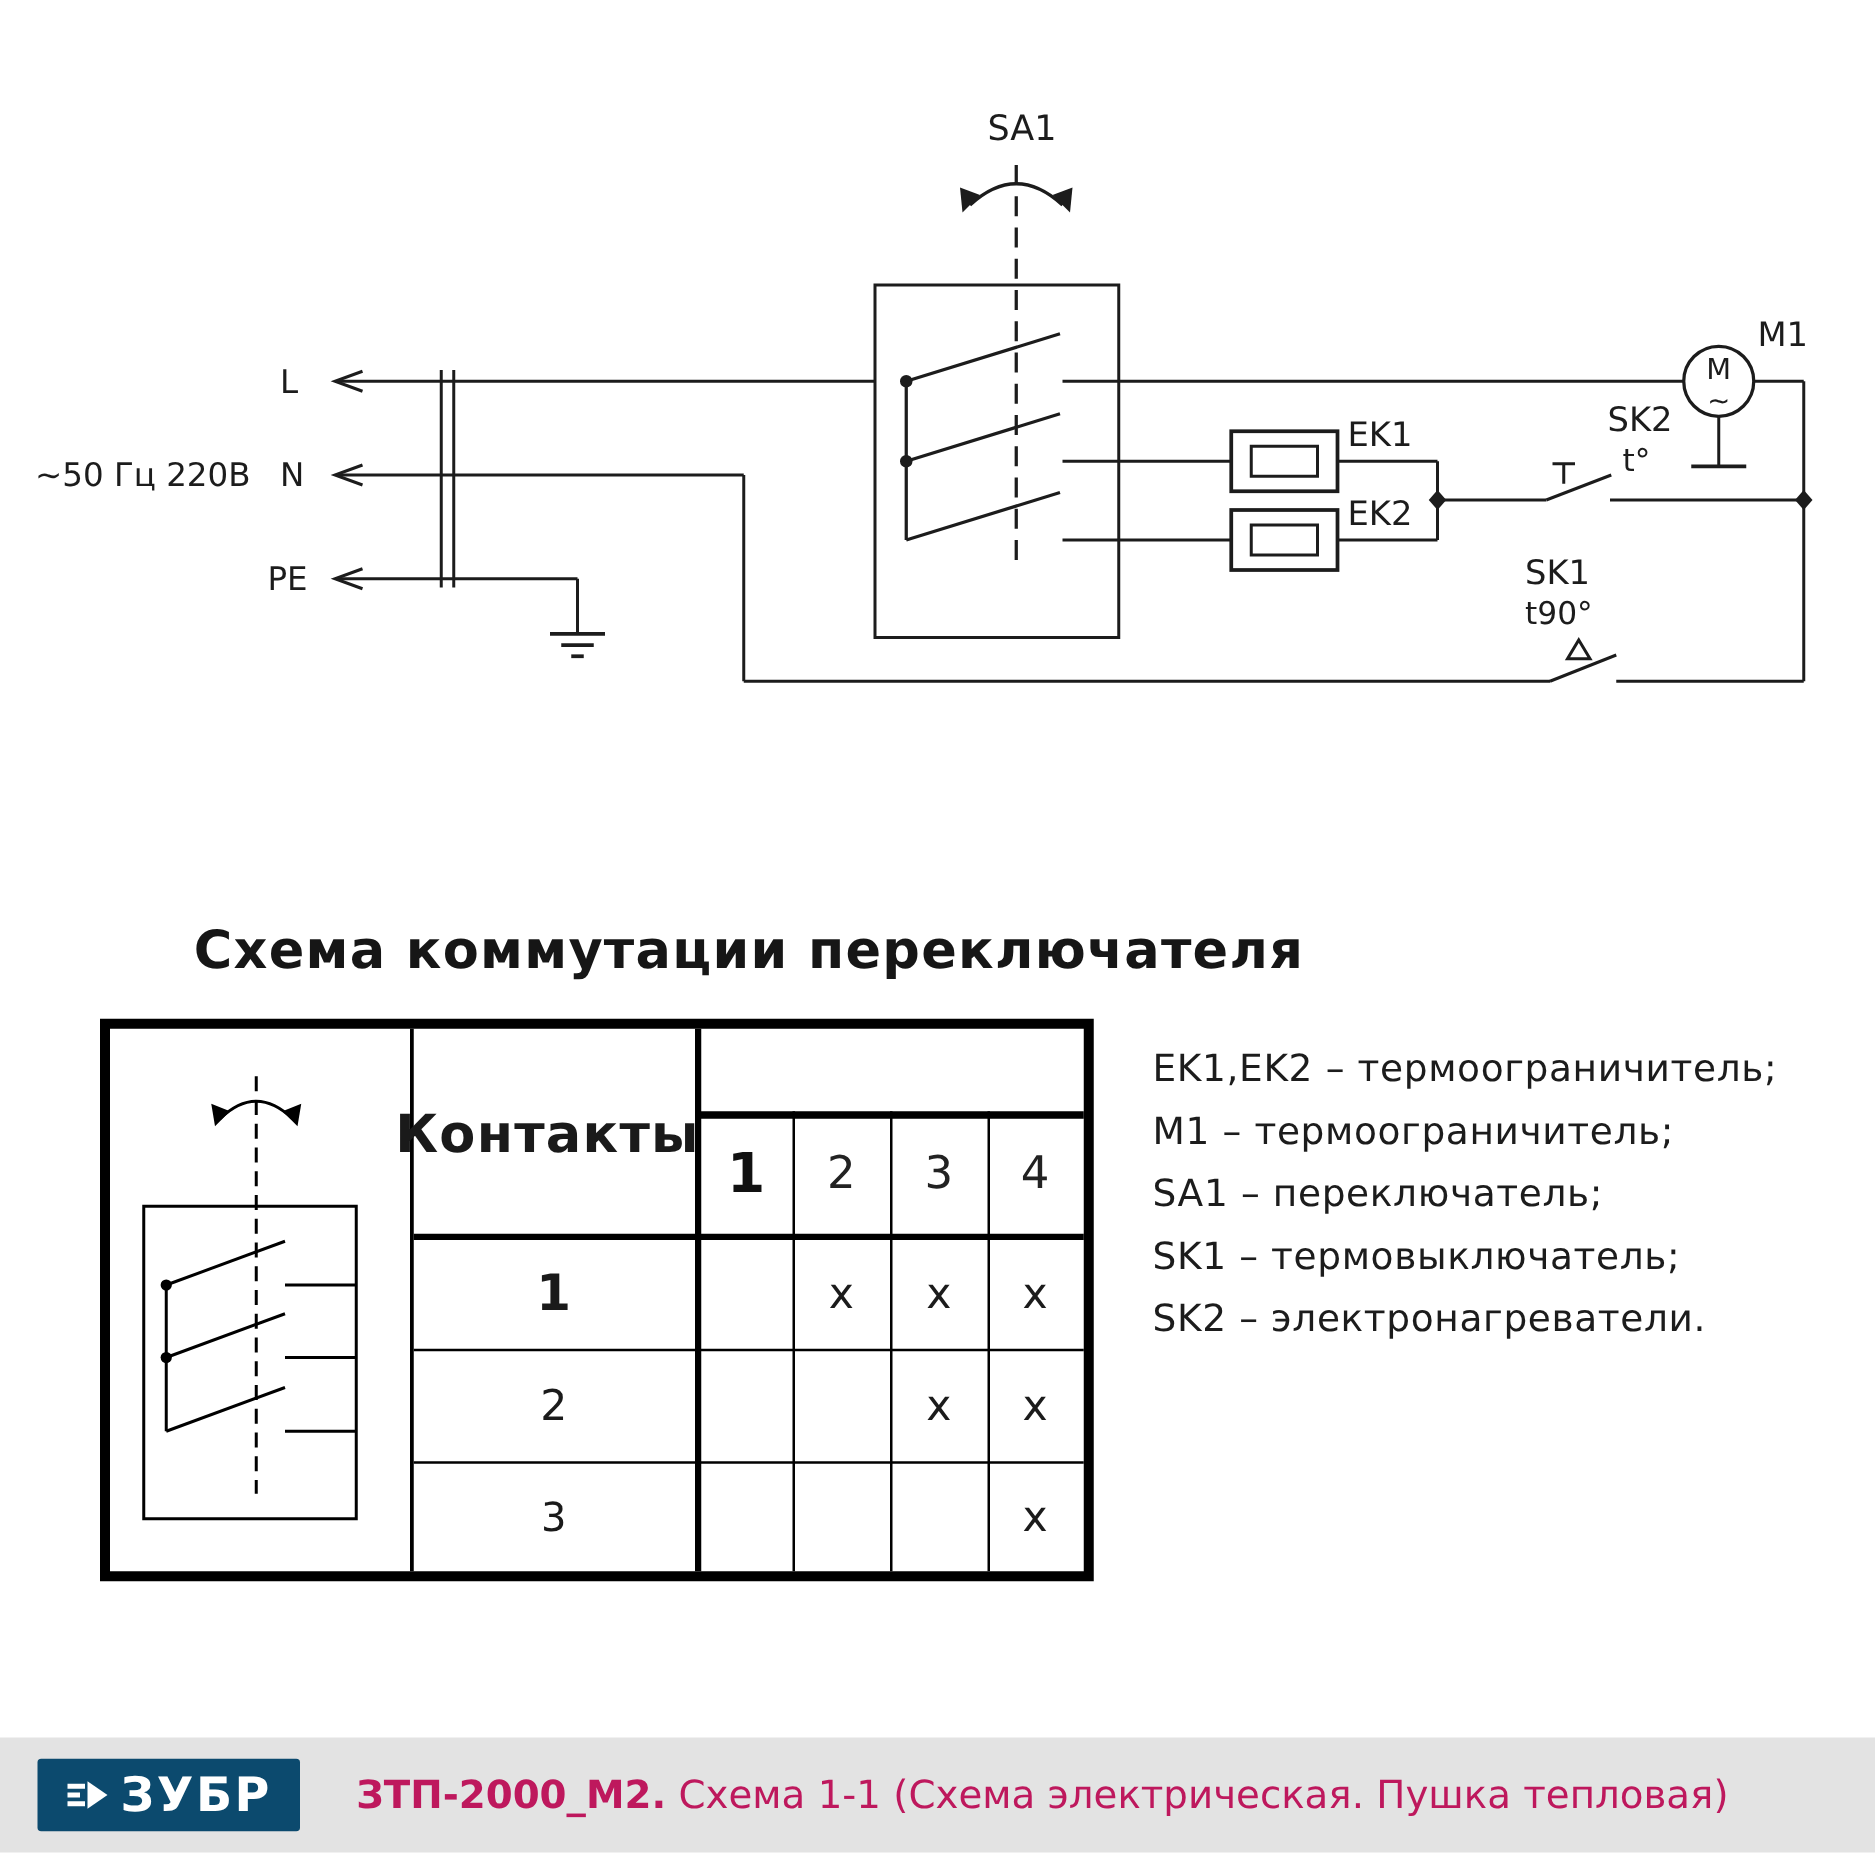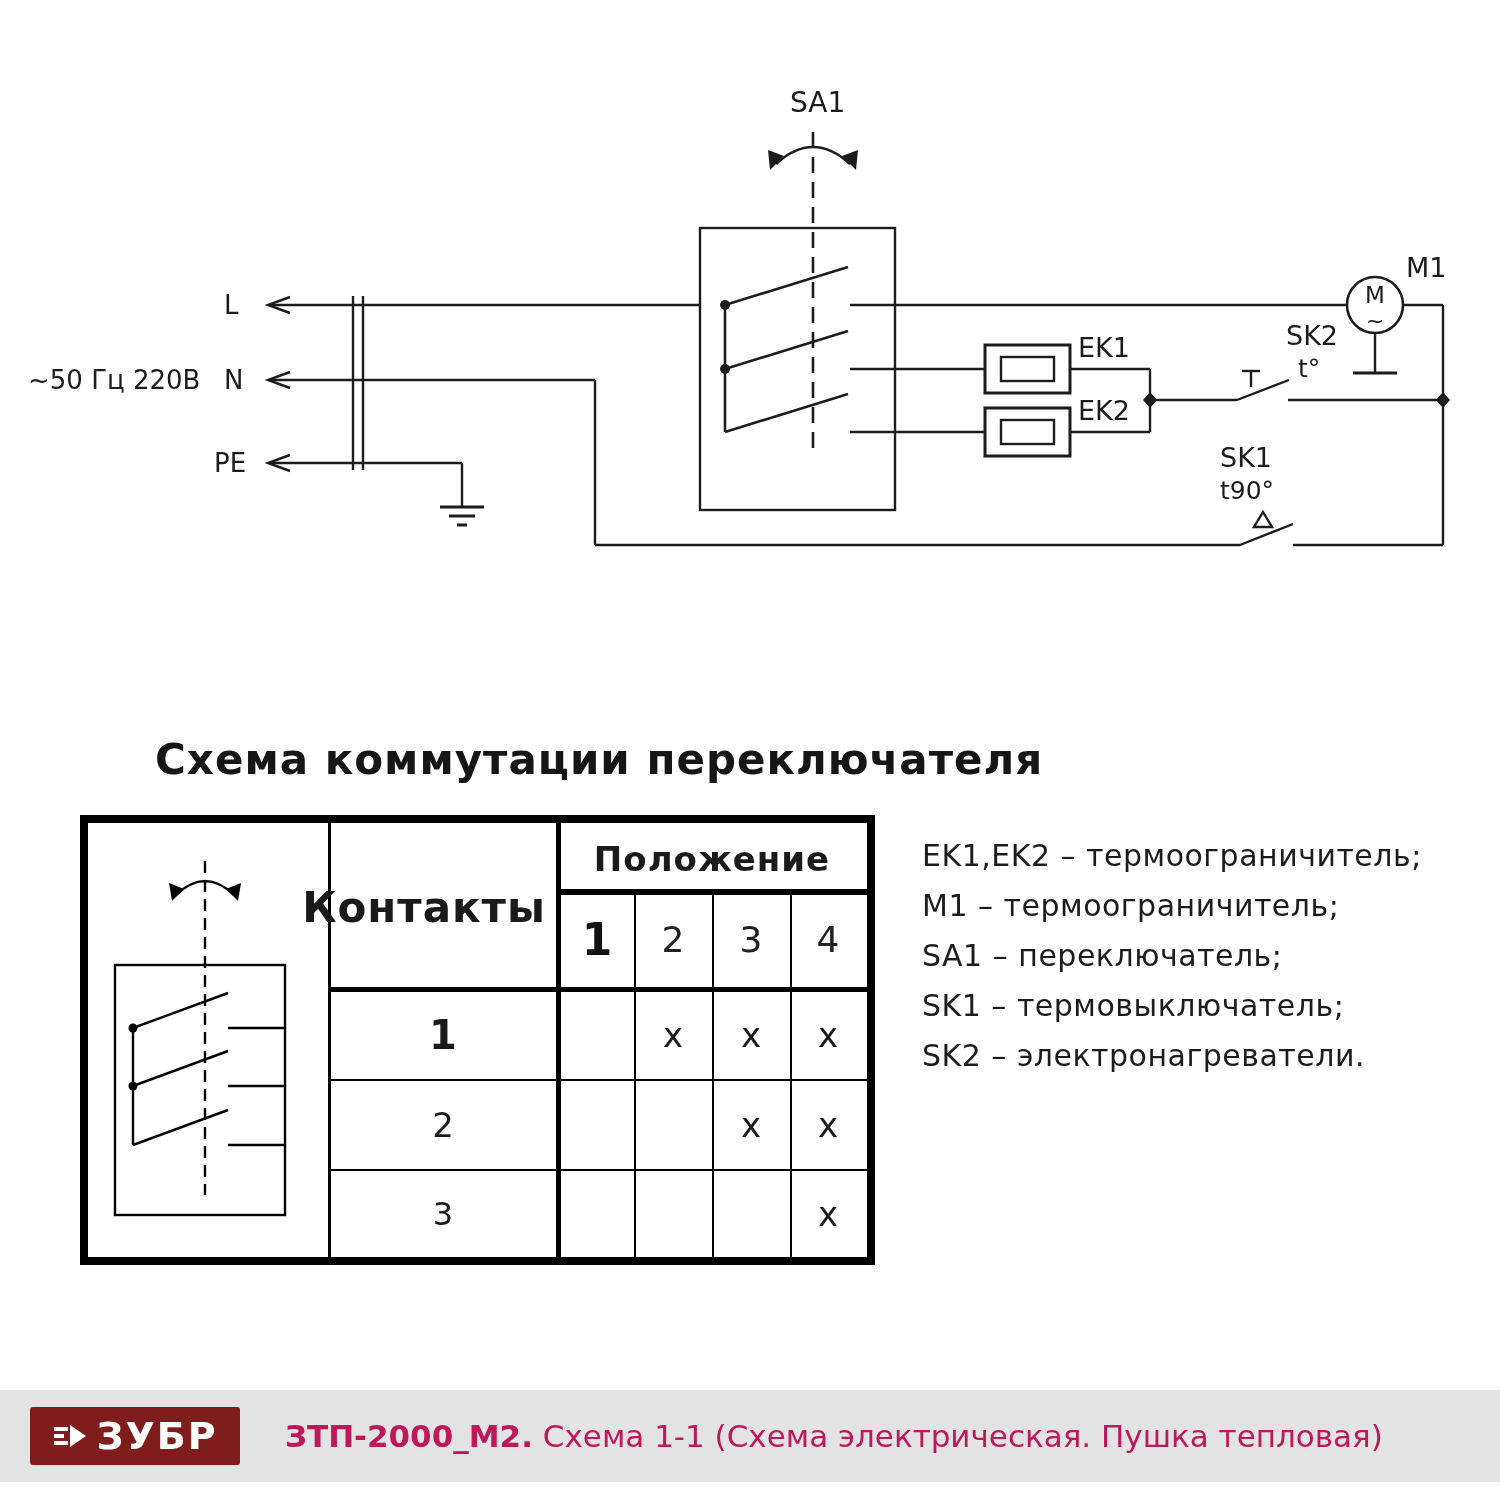--- a/index.html
+++ b/index.html
@@ -25,21 +25,21 @@
   .contact-label-2 { font-size:34px; }
   .contact-label-3 { font-size:32px; }
   .xmark { font-size:34px; color:#1b1b1b; }
 
   
   .legend { position:absolute; left:922px; top:838px; font-size:30px; color:#1c1c1c; }
   .legend-item { position:absolute; white-space:nowrap; letter-spacing:0.5px; }
 
   
   .footer { position:absolute; left:0; top:1390px; width:1500px; height:92px; background:#e3e3e3; display:flex; align-items:center; }
-  .brand-badge { margin-left:30px; width:210px; height:58px; background:#7f1d1d; border-radius:3px;
+  .brand-badge { margin-left:30px; width:210px; height:58px; background:#0c4a6e; border-radius:3px;
     display:flex; align-items:center; justify-content:center; gap:8px; }
   .brand-text { color:#ffffff; font-size:38px; font-weight:bold; letter-spacing:2px; }
   .footer-title { margin-left:45px; font-size:31px; white-space:nowrap; }
   .footer-model { font-weight:bold; color:#be185d; }
   .footer-subtitle { font-weight:normal; color:#be185d; }
 </style>
 </head>
 <body>
 
 <div class="page">
@@ -170,22 +170,21 @@
     <div class="vline" style="left:240px;top:0;width:3px;height:434px"></div>
     <div class="vline" style="left:468px;top:0;width:5px;height:434px"></div>
     <div class="vline" style="left:546px;top:66px;width:2px;height:368px"></div>
     <div class="vline" style="left:624px;top:66px;width:2px;height:368px"></div>
     <div class="vline" style="left:702px;top:66px;width:2px;height:368px"></div>
     <div class="hline" style="left:468px;top:66px;width:311px;height:6px"></div>
     <div class="hline" style="left:243px;top:164px;width:536px;height:5px"></div>
     <div class="hline" style="left:243px;top:256px;width:536px;height:2px"></div>
     <div class="hline" style="left:243px;top:346px;width:536px;height:2px"></div>
 
-    <div class="cc pos-header" style="left:624px;top:36px">Положение</div>
-    <div class="cc contacts-header" style="left:336px;top:84px">Контакты</div>
+    <div class="cc contacts-header" style="left:350px;top:84px">Контакты</div>
 
     <div class="cc pos-num-first" style="left:509px;top:116px">1</div>
     <div class="cc pos-num" style="left:585px;top:116px">2</div>
     <div class="cc pos-num" style="left:663px;top:116px">3</div>
     <div class="cc pos-num" style="left:740px;top:116px">4</div>
 
     <div class="cc contact-label-1" style="left:355px;top:212px">1</div>
     <div class="cc xmark" style="left:509px;top:212px"></div>
     <div class="cc xmark" style="left:585px;top:212px">x</div>
     <div class="cc xmark" style="left:663px;top:212px">x</div>

